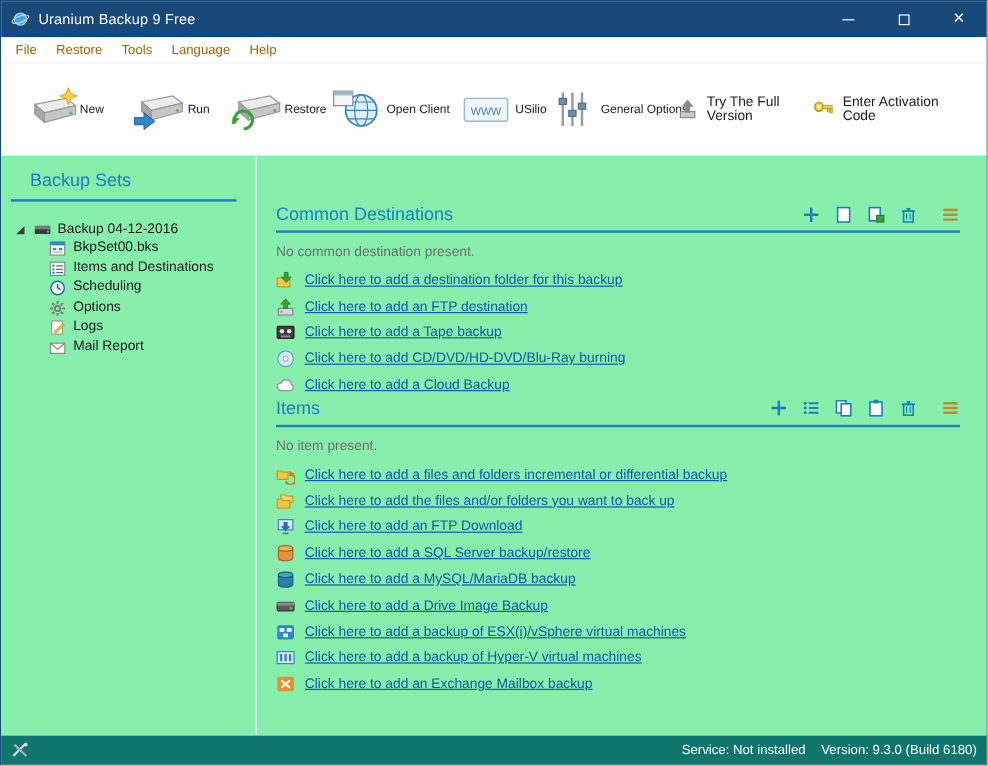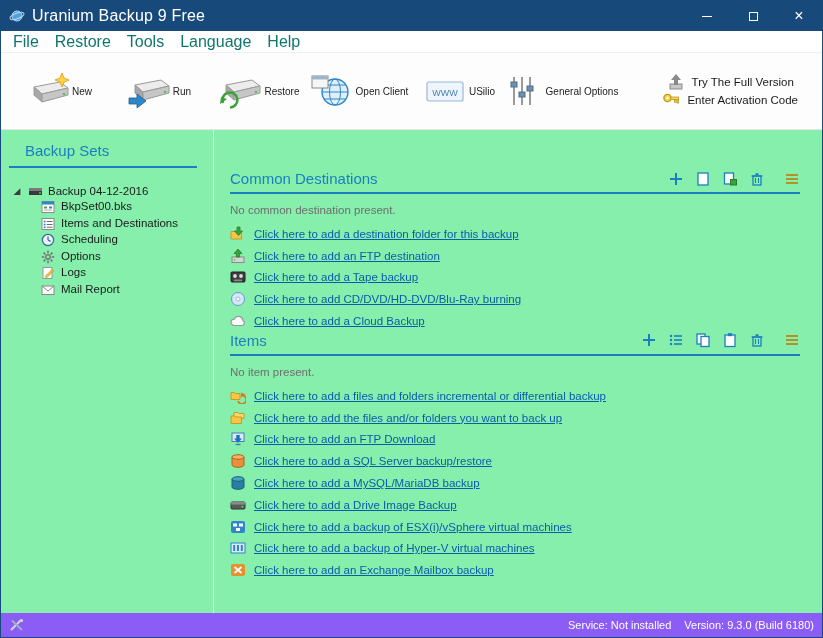--- a/index.html
+++ b/index.html
@@ -3,36 +3,36 @@
 <meta charset="utf-8">
 <style>
   *{box-sizing:border-box;margin:0;padding:0}
   html,body{width:823px;height:638px}
   body{font-family:"Liberation Sans",sans-serif;overflow:hidden;background:#fff}
   .window{width:823px;height:638px;display:flex;flex-direction:column;border:1px solid #17497a;background:#fff}
 
   
   .titlebar{height:30px;background:#17497a;display:flex;align-items:center;color:#fff;flex:none}
   .titlebar .app-icon{margin:0 7px 0 8px;display:flex}
-  .titlebar .title{font-size:16px;letter-spacing:.2px}
+  .titlebar .title{font-size:12px;letter-spacing:.2px}
   .win-controls{margin-left:auto;display:flex;height:100%}
   .win-btn{width:46px;display:flex;align-items:center;justify-content:center;color:#fff}
   .min-glyph{width:10px;height:1px;background:#fff;display:inline-block}
   .max-glyph{width:9px;height:9px;border:1px solid #fff;display:inline-block}
   .close-glyph{font-size:16px;line-height:1}
 
   
   .menubar{height:22px;background:#fff;display:flex;align-items:center;padding-left:4px;border-bottom:1px solid #f0f0f0;flex:none}
-  .menu-item{font-size:16px;padding:3px 8px;color:#0f766e}
+  .menu-item{font-size:11px;padding:3px 8px;color:#a16207}
 
   
   .toolbar{height:77px;background:#fdfdfd;border-bottom:1px solid #e4e4e4;display:flex;align-items:center;padding:2px 8px;flex:none}
   .tb-btn{width:100px;height:68px;display:flex;flex-direction:row;align-items:center;justify-content:center;gap:2px}
   .tb-btn .lbl{font-size:10px;color:#222;white-space:nowrap}
-  .tb-right{margin-left:auto;display:flex;flex-direction:column;align-items:center;padding-right:16px}
+  .tb-right{margin-left:auto;display:flex;flex-direction:row;align-items:flex-end;padding-right:16px}
   .tb-link{display:flex;align-items:center;gap:7px;font-size:11.5px;color:#1a1a1a}
 
   
   .content{flex:1;display:flex;min-height:0;background:#86efac}
   .sidebar{width:213px;flex:none;border-right:1px solid #ededed;padding:10px 16px 0 8px}
   .side-header{font-size:15px;color:#1b7ec0;padding:2px 0 7px 16px;border-bottom:2px solid #1b7ec0}
   .tree{margin:14px 0 0 2px;font-size:11.5px;color:#1a1a1a}
   .tree-root{display:flex;align-items:center;gap:5px;height:18px}
   .tree-root .label{font-weight:normal}
   .tree-arrow{font-size:9px;color:#3c3c3c;width:12px;text-align:center}
@@ -45,21 +45,21 @@
   .panel-title{font-size:15px;color:#1b7ec0}
   .panel-tools{margin-left:auto;display:flex;align-items:center;gap:11px}
   .tool-btn{display:inline-flex}
   .tool-menu{margin-left:8px}
   .empty-text{font-size:11.5px;color:#6e6e6e;margin:10px 0 7px}
   .link-row{display:flex;align-items:center;gap:8px;height:21.8px}
   .link-text{font-size:11.5px;color:#0b5cab;text-decoration:underline}
   .panel-dest{margin-top:29px}
 
   
-  .statusbar{height:24px;background:#8b5cf6;color:#fff;display:flex;align-items:center;font-size:11px;padding:0 8px;flex:none}
+  .statusbar{height:24px;background:#0f766e;color:#fff;display:flex;align-items:center;font-size:11px;padding:0 8px;flex:none}
   .status-right{margin-left:auto;display:flex;gap:13px}
 </style>
 </head>
 <body>
 
 <div class="window">
 
   <div class="titlebar">
     <span class="app-icon">
       <svg width="16" height="16" viewBox="0 0 16 16">

